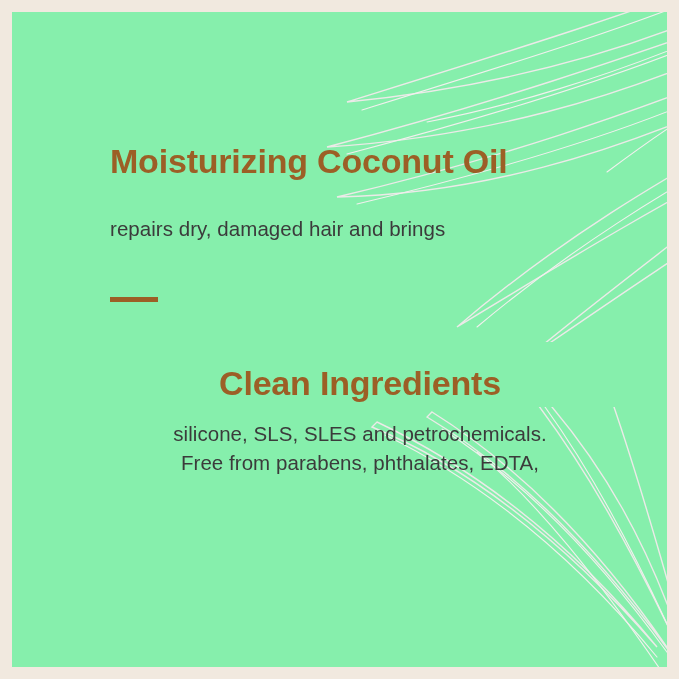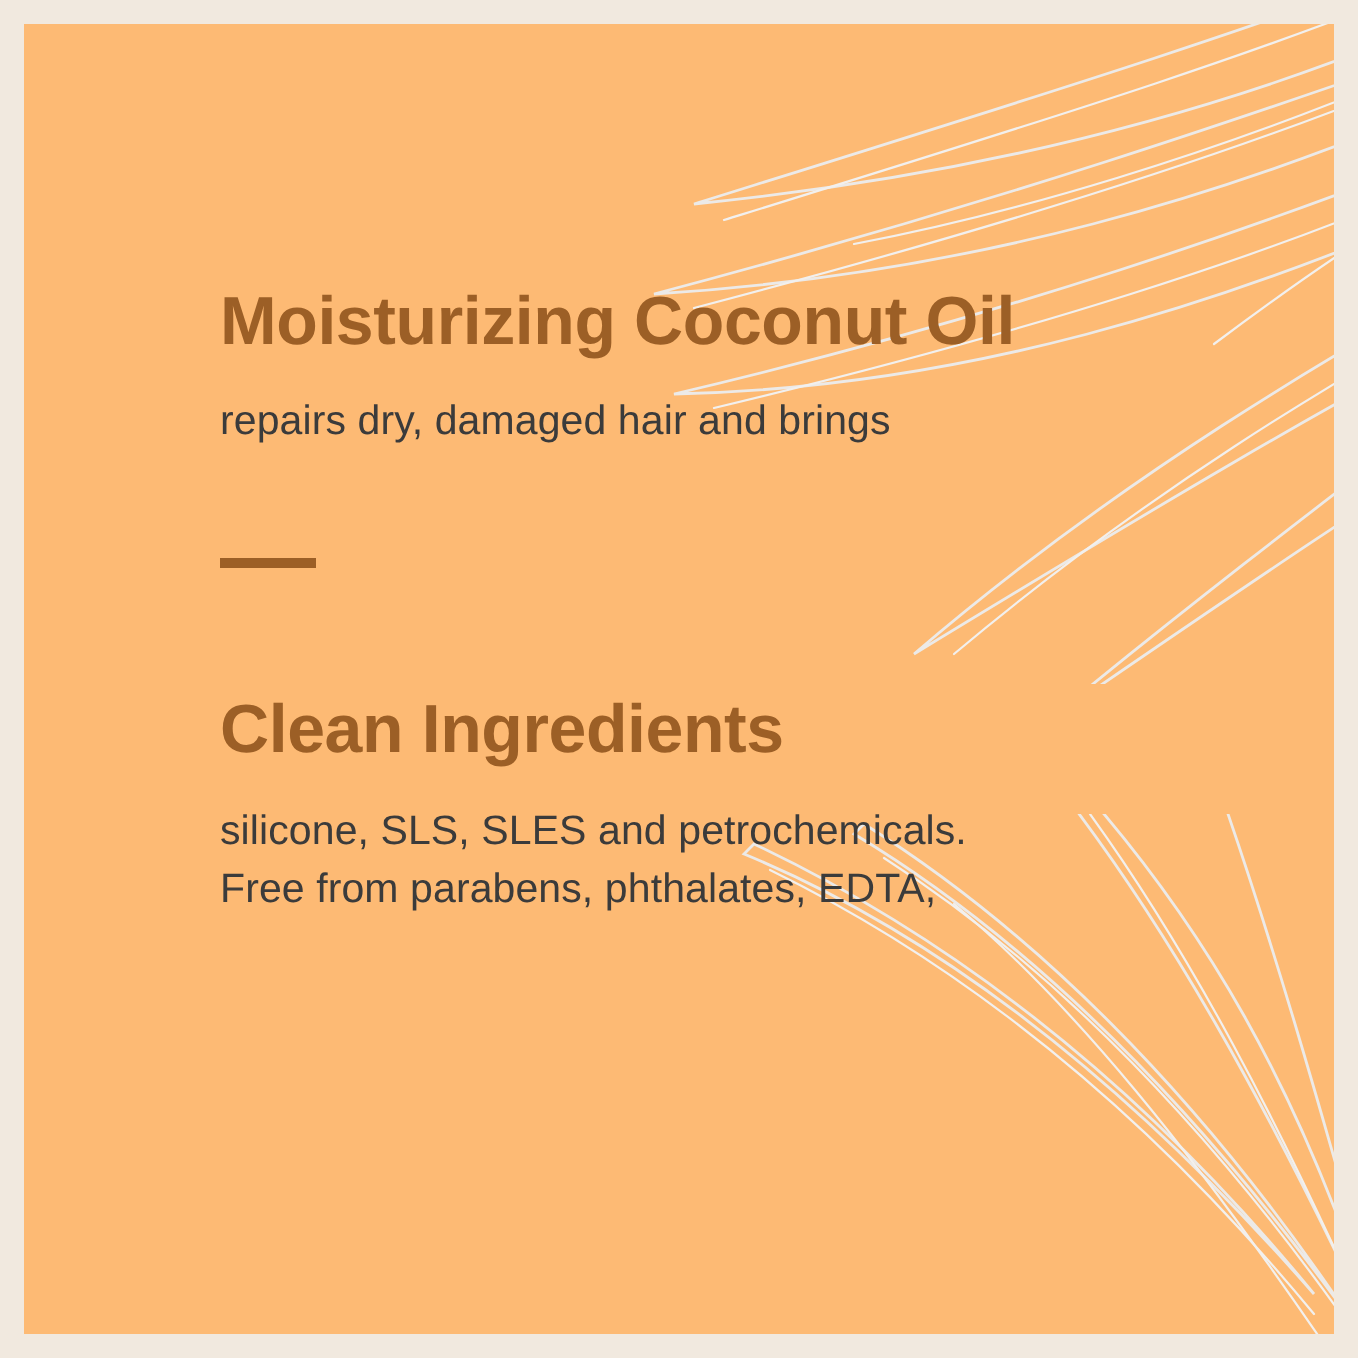--- a/index.html
+++ b/index.html
@@ -18,21 +18,21 @@
     box-sizing: border-box;
   }
 
   
   .inner {
     position: absolute;
     left: 12px;
     top: 12px;
     right: 12px;
     bottom: 12px;
-    background: #fdba74;
+    background: #86efac;
     overflow: hidden;
   }
 
   
   .watermark {
     position: absolute;
     pointer-events: none;
     user-select: none;
   }
   .wm-top-right {
@@ -80,30 +80,30 @@
     color: #3b3b3b;
     font-size: 20.5px;
     font-weight: normal;
     line-height: 1.42;
     margin: 0;
     letter-spacing: 0.05px;
   }
 
   .body-text .line { display: block; }
 
-  .block-one .body-text { margin-top: 15px; }
+  .block-one .body-text { margin-top: 33px; }
 
   .divider-wrap { margin-top: 54px; }
   .divider {
     width: 48px;
     height: 5px;
     background: #9c5f26;
   }
 
-  .block-two { margin-top: 62px; }
+  .block-two { margin-top: 62px; text-align: center; }
   .block-two .body-text { margin-top: 16px; }
 </style>
 </head>
 <body>
 
 <div class="canvas">
   <div class="inner">
 
     <div class="watermark wm-top-right">
       <svg viewBox="0 0 420 360" preserveAspectRatio="none">

